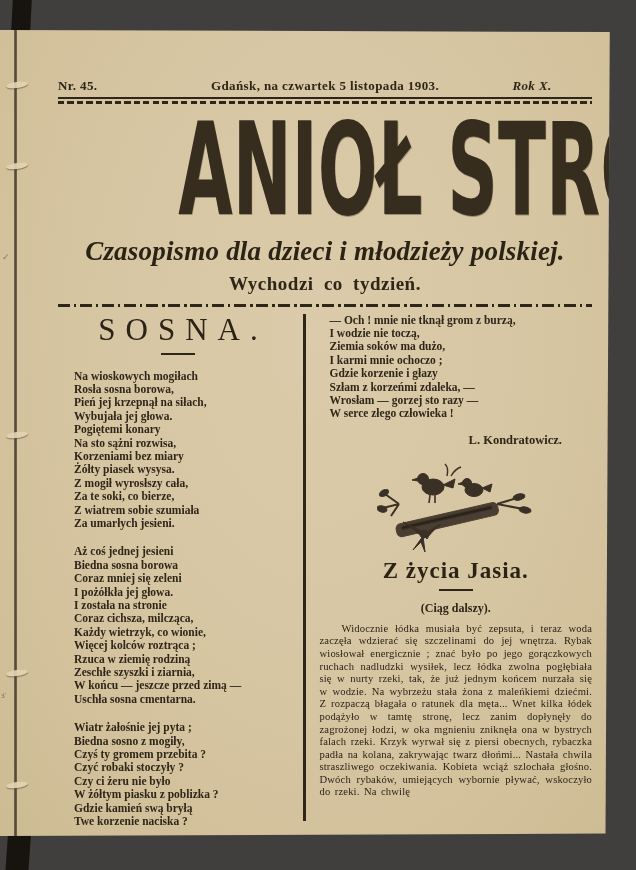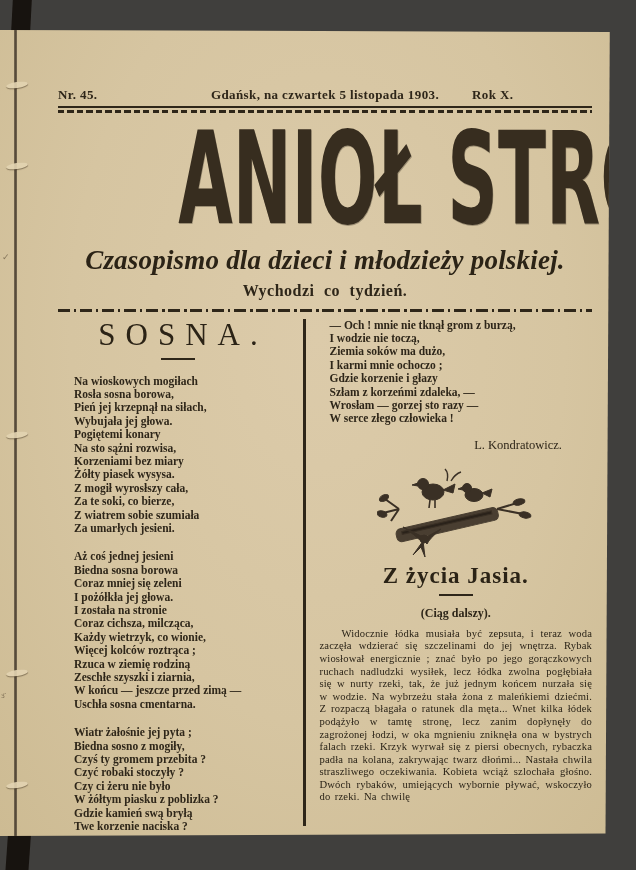--- a/index.html
+++ b/index.html
@@ -22,50 +22,50 @@
     background:linear-gradient(90deg, #6b5d49, #3c3226 55%, #6b5d49);
     opacity:.85;
   }
   .stitch {
     position:absolute; left:6px; width:22px; height:6px;
     background:#e3d4b2; border-radius:50%;
     box-shadow:0 1px 1px rgba(60,45,25,.55);
     transform:rotate(-8deg); opacity:.9;
   }
   .margin-mark { position:absolute; color:#5a4c38; font-size:9px; opacity:.65; }
-  .content { position:absolute; left:58px; top:57px; width:534px; }
+  .content { position:absolute; left:58px; top:48px; width:534px; }
 
   .masthead-row {
     display:flex; align-items:baseline;
     font-size:13px; font-weight:bold; letter-spacing:.4px;
   }
   .mh-issue { width:120px; }
   .mh-date { flex:1; text-align:center; }
-  .mh-year { width:120px; text-align:left; }
+  .mh-year { width:120px; text-align:center;font-style:italic; }
   .masthead-rule-solid { margin-top:3px; border-top:2.5px solid #2e2619; }
   .masthead-rule-scallop {
     margin-top:2px; height:3px;
     background:repeating-linear-gradient(90deg, #2e2619 0 6px, transparent 6px 9.5px);
   }
 
   .title-block { margin-top:14px; height:108px; overflow:visible; }
   .title-inner {
     display:block; width:100%; text-align:center; white-space:nowrap;
     font-family:"DejaVu Sans", sans-serif; font-weight:bold;
     font-size:128px; line-height:.82; color:#372d1f;
     transform:scaleX(0.55); transform-origin:50% 0;
     text-shadow:1px 1px 0 rgba(46,38,25,.35);
   }
   .subtitle {
     margin-top:10px; text-align:center;
     font-size:27px; font-weight:bold; letter-spacing:.2px; color:#2b2316;font-style:italic;
   }
   .tagline {
     margin-top:6px; text-align:center;
-    font-size:16px; font-weight:bold; word-spacing:5px; letter-spacing:.5px;
+    font-size:19px; font-weight:bold; word-spacing:5px; letter-spacing:.5px;
   }
   .dashdot-rule {
     margin-top:9px; height:2.5px;
     background:repeating-linear-gradient(90deg, #2e2619 0 12px, transparent 12px 16px, #2e2619 16px 18.5px, transparent 18.5px 22px);
   }
 
   .columns { display:flex; margin-top:5px; align-items:stretch; }
   .col-left { width:240px; }
   .col-divider { width:2.5px; background:#2e2619; margin:2px 14px 8px 5px; }
   .col-right { flex:1; }
@@ -73,21 +73,21 @@
   .poem-title {
     text-align:center; font-weight:normal;
     font-size:31px; letter-spacing:10px; text-indent:10px; color:#2b2316;
   }
   .small-rule { width:34px; border-top:2px solid #2e2619; margin:5px auto 0; }
   .stanza { margin-top:15px; padding-left:16px; }
   .poem-line { font-size:11.5px; font-weight:bold; line-height:13.4px; white-space:nowrap; }
   .col-right .stanza { margin-top:2px; padding-left:10px; }
   .poem-author {
     text-align:right; padding-right:30px; margin-top:12px;
-    font-size:12.5px; font-weight:normal;
+    font-size:12.5px; font-weight:bold;
   }
 
   .ornament { display:block; margin:14px auto 4px; }
 
   .story-title {
     text-align:center; font-size:23px; font-weight:bold;
     letter-spacing:1px; color:#2b2316; margin-top:2px;
   }
   .story-subtitle { text-align:center; font-size:12px; font-weight:bold; margin-top:10px; }
   .story-body {

